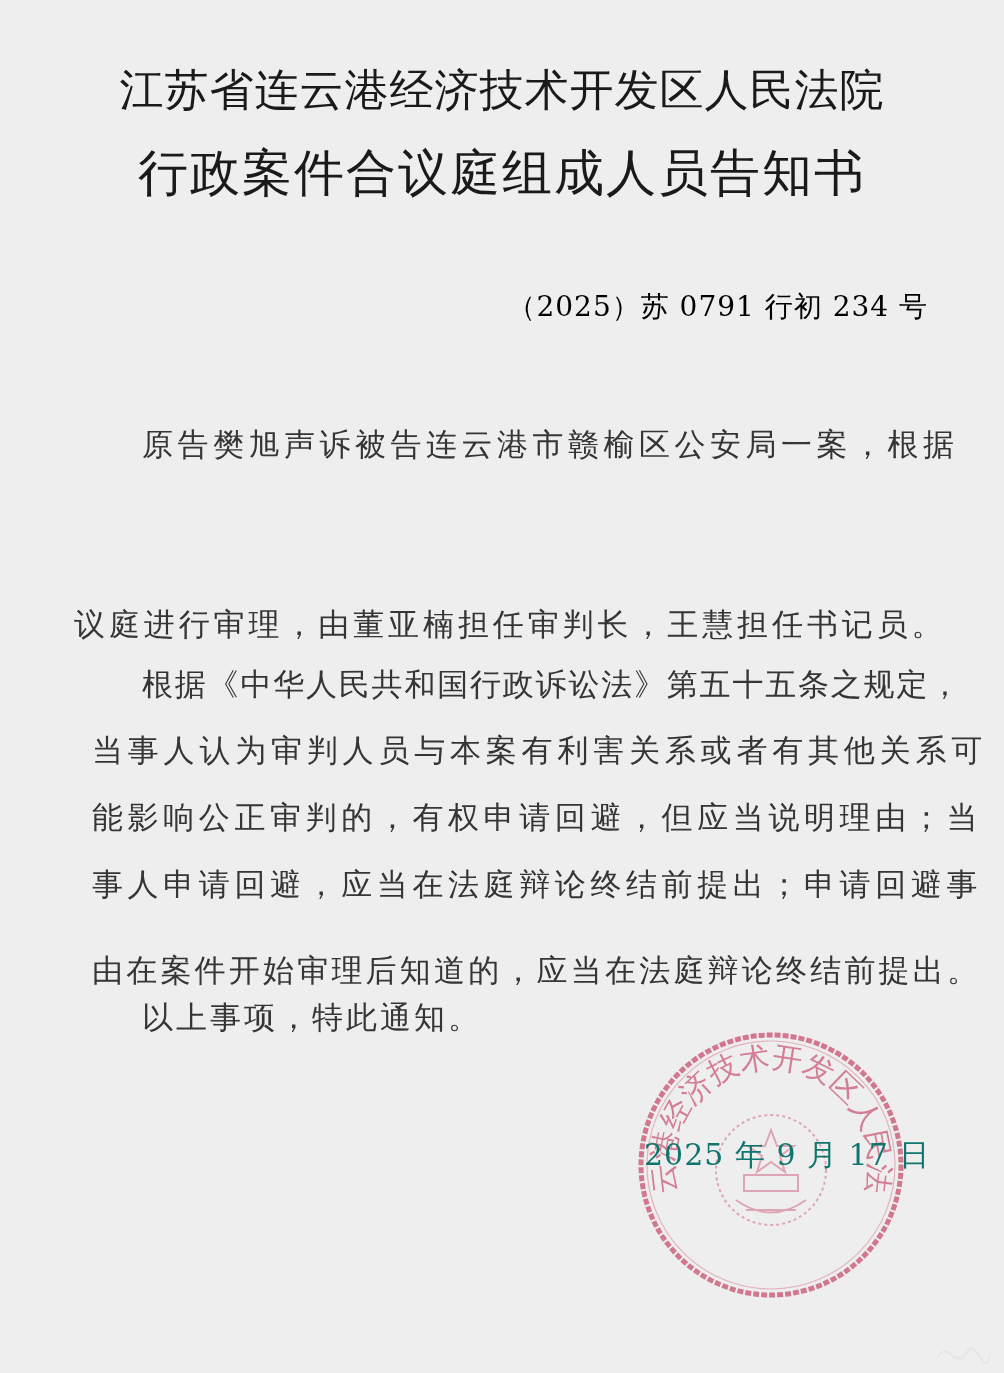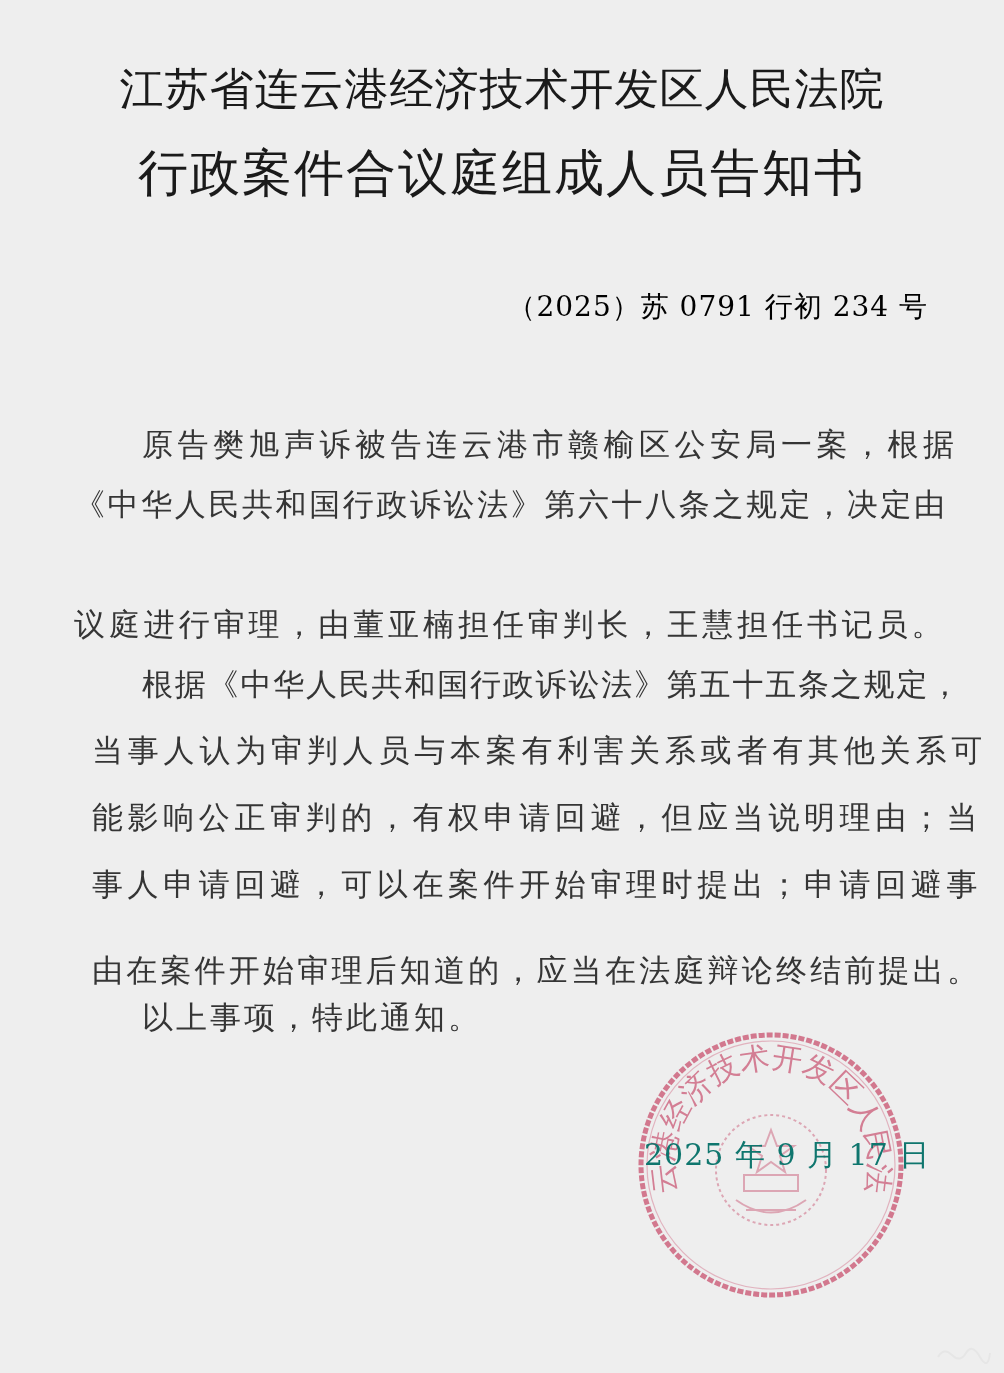--- a/index.html
+++ b/index.html
@@ -29,21 +29,20 @@
       font-family: "DejaVu Sans", "Liberation Sans", sans-serif;
       color: #1a1a1a;
       font-weight: normal;
       margin: 0;
     }
     .title-1 {
       top: 60px;
       font-size: 44px;
       letter-spacing: 1px;
       line-height: 60px;
-      font-family: Liberation Serif, serif;
     }
     .title-2 {
       top: 140px;
       font-size: 50px;
       letter-spacing: 2px;
       line-height: 66px;
     }
     .case-no {
       position: absolute;
       top: 285px;
@@ -105,27 +104,26 @@
 
 <div class="page">
 
   <h1 class="title title-1">江苏省连云港经济技术开发区人民法院</h1>
   <h2 class="title title-2">行政案件合议庭组成人员告知书</h2>
 
   <div class="case-no">（2025）苏 0791 行初 234 号</div>
 
 
   <div class="line p1-l1">原告樊旭声诉被告连云港市赣榆区公安局一案，根据</div>
-  <div class="line p1-l2">《中华人民共和国行政诉讼法》第六十八条之规定，决定由</div>
   <div class="line p1-l4">议庭进行审理，由董亚楠担任审判长，王慧担任书记员。</div>
 
   <div class="line p2-l1">根据《中华人民共和国行政诉讼法》第五十五条之规定，</div>
   <div class="line p2-l3">能影响公正审判的，有权申请回避，但应当说明理由；当</div>
   <div class="line p2-l2">当事人认为审判人员与本案有利害关系或者有其他关系可</div>
-  <div class="line p2-l4">事人申请回避，可以在案件开始审理时提出；申请回避事</div>
+  <div class="line p2-l4">事人申请回避，应当在法庭辩论终结前提出；申请回避事</div>
   <div class="line p2-l5">由在案件开始审理后知道的，应当在法庭辩论终结前提出。</div>
 
   <div class="line closing">以上事项，特此通知。</div>
 
   <svg class="stamp" viewBox="0 0 270 270" xmlns="http://www.w3.org/2000/svg">
     <defs>
       <path id="sealArc" d="M 40 160 A 98 98 0 1 1 230 160" fill="none"></path>
     </defs>
     <circle cx="135" cy="135" r="130" fill="none" stroke="#c8506e" stroke-width="5" stroke-dasharray="6 2" opacity="0.75"></circle>
     <circle cx="135" cy="135" r="124" fill="none" stroke="#d67890" stroke-width="1.2" opacity="0.5"></circle>

